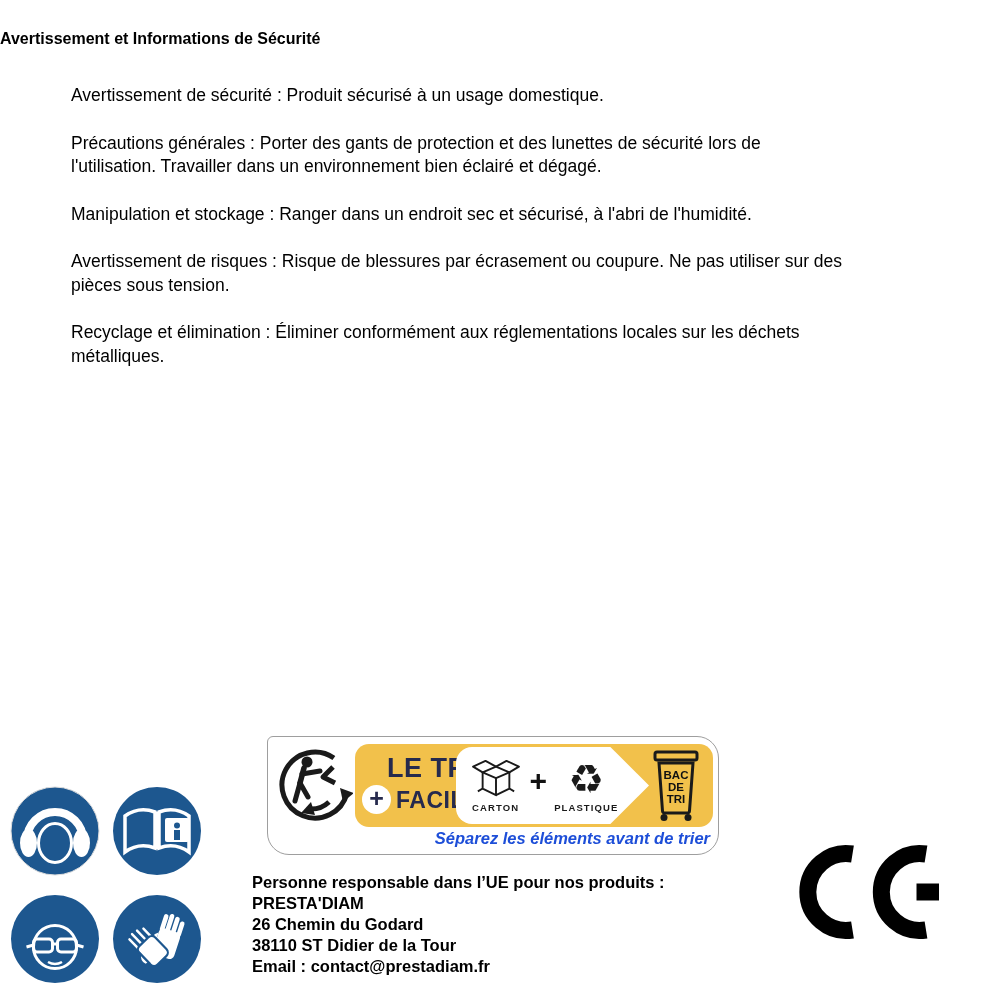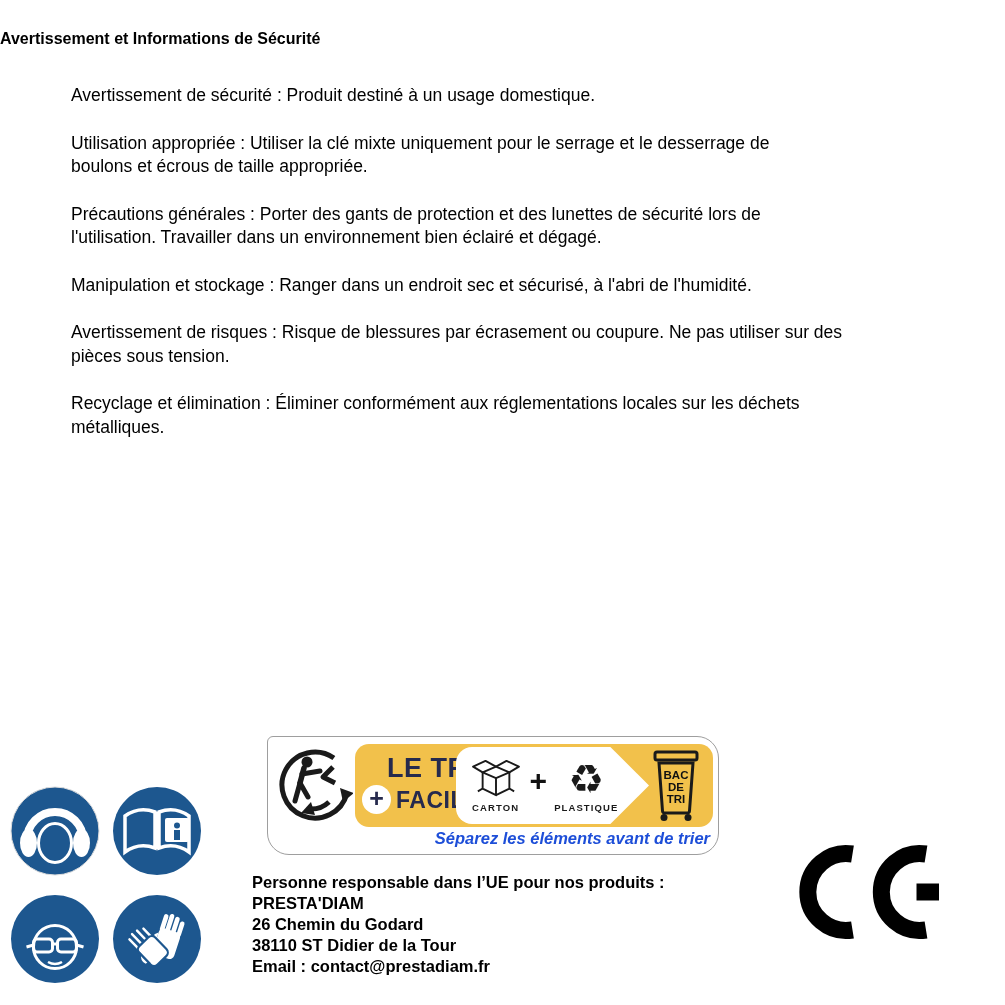--- a/index.html
+++ b/index.html
@@ -57,23 +57,21 @@
 
   
   .ce{left:797px;top:844px;}
 </style>
 </head>
 <body>
 
 <div class="abs doc-title">Avertissement et Informations de Sécurité</div>
 
 <div class="abs content">
-  <p>Avertissement de sécurité : Produit destiné à un usage domestique.</p>
-  <p>Utilisation appropriée : Utiliser la clé mixte uniquement pour le serrage et le desserrage de
-boulons et écrous de taille appropriée.</p>
+  <p>Avertissement de sécurité : Produit sécurisé à un usage domestique.</p>
   <p>Précautions générales : Porter des gants de protection et des lunettes de sécurité lors de
 l'utilisation. Travailler dans un environnement bien éclairé et dégagé.</p>
   <p>Manipulation et stockage : Ranger dans un endroit sec et sécurisé, à l'abri de l'humidité.</p>
   <p>Avertissement de risques : Risque de blessures par écrasement ou coupure. Ne pas utiliser sur des
 pièces sous tension.</p>
   <p>Recyclage et élimination : Éliminer conformément aux réglementations locales sur les déchets
 métalliques.</p>
 </div>
 
 <div class="abs picto-grid">

